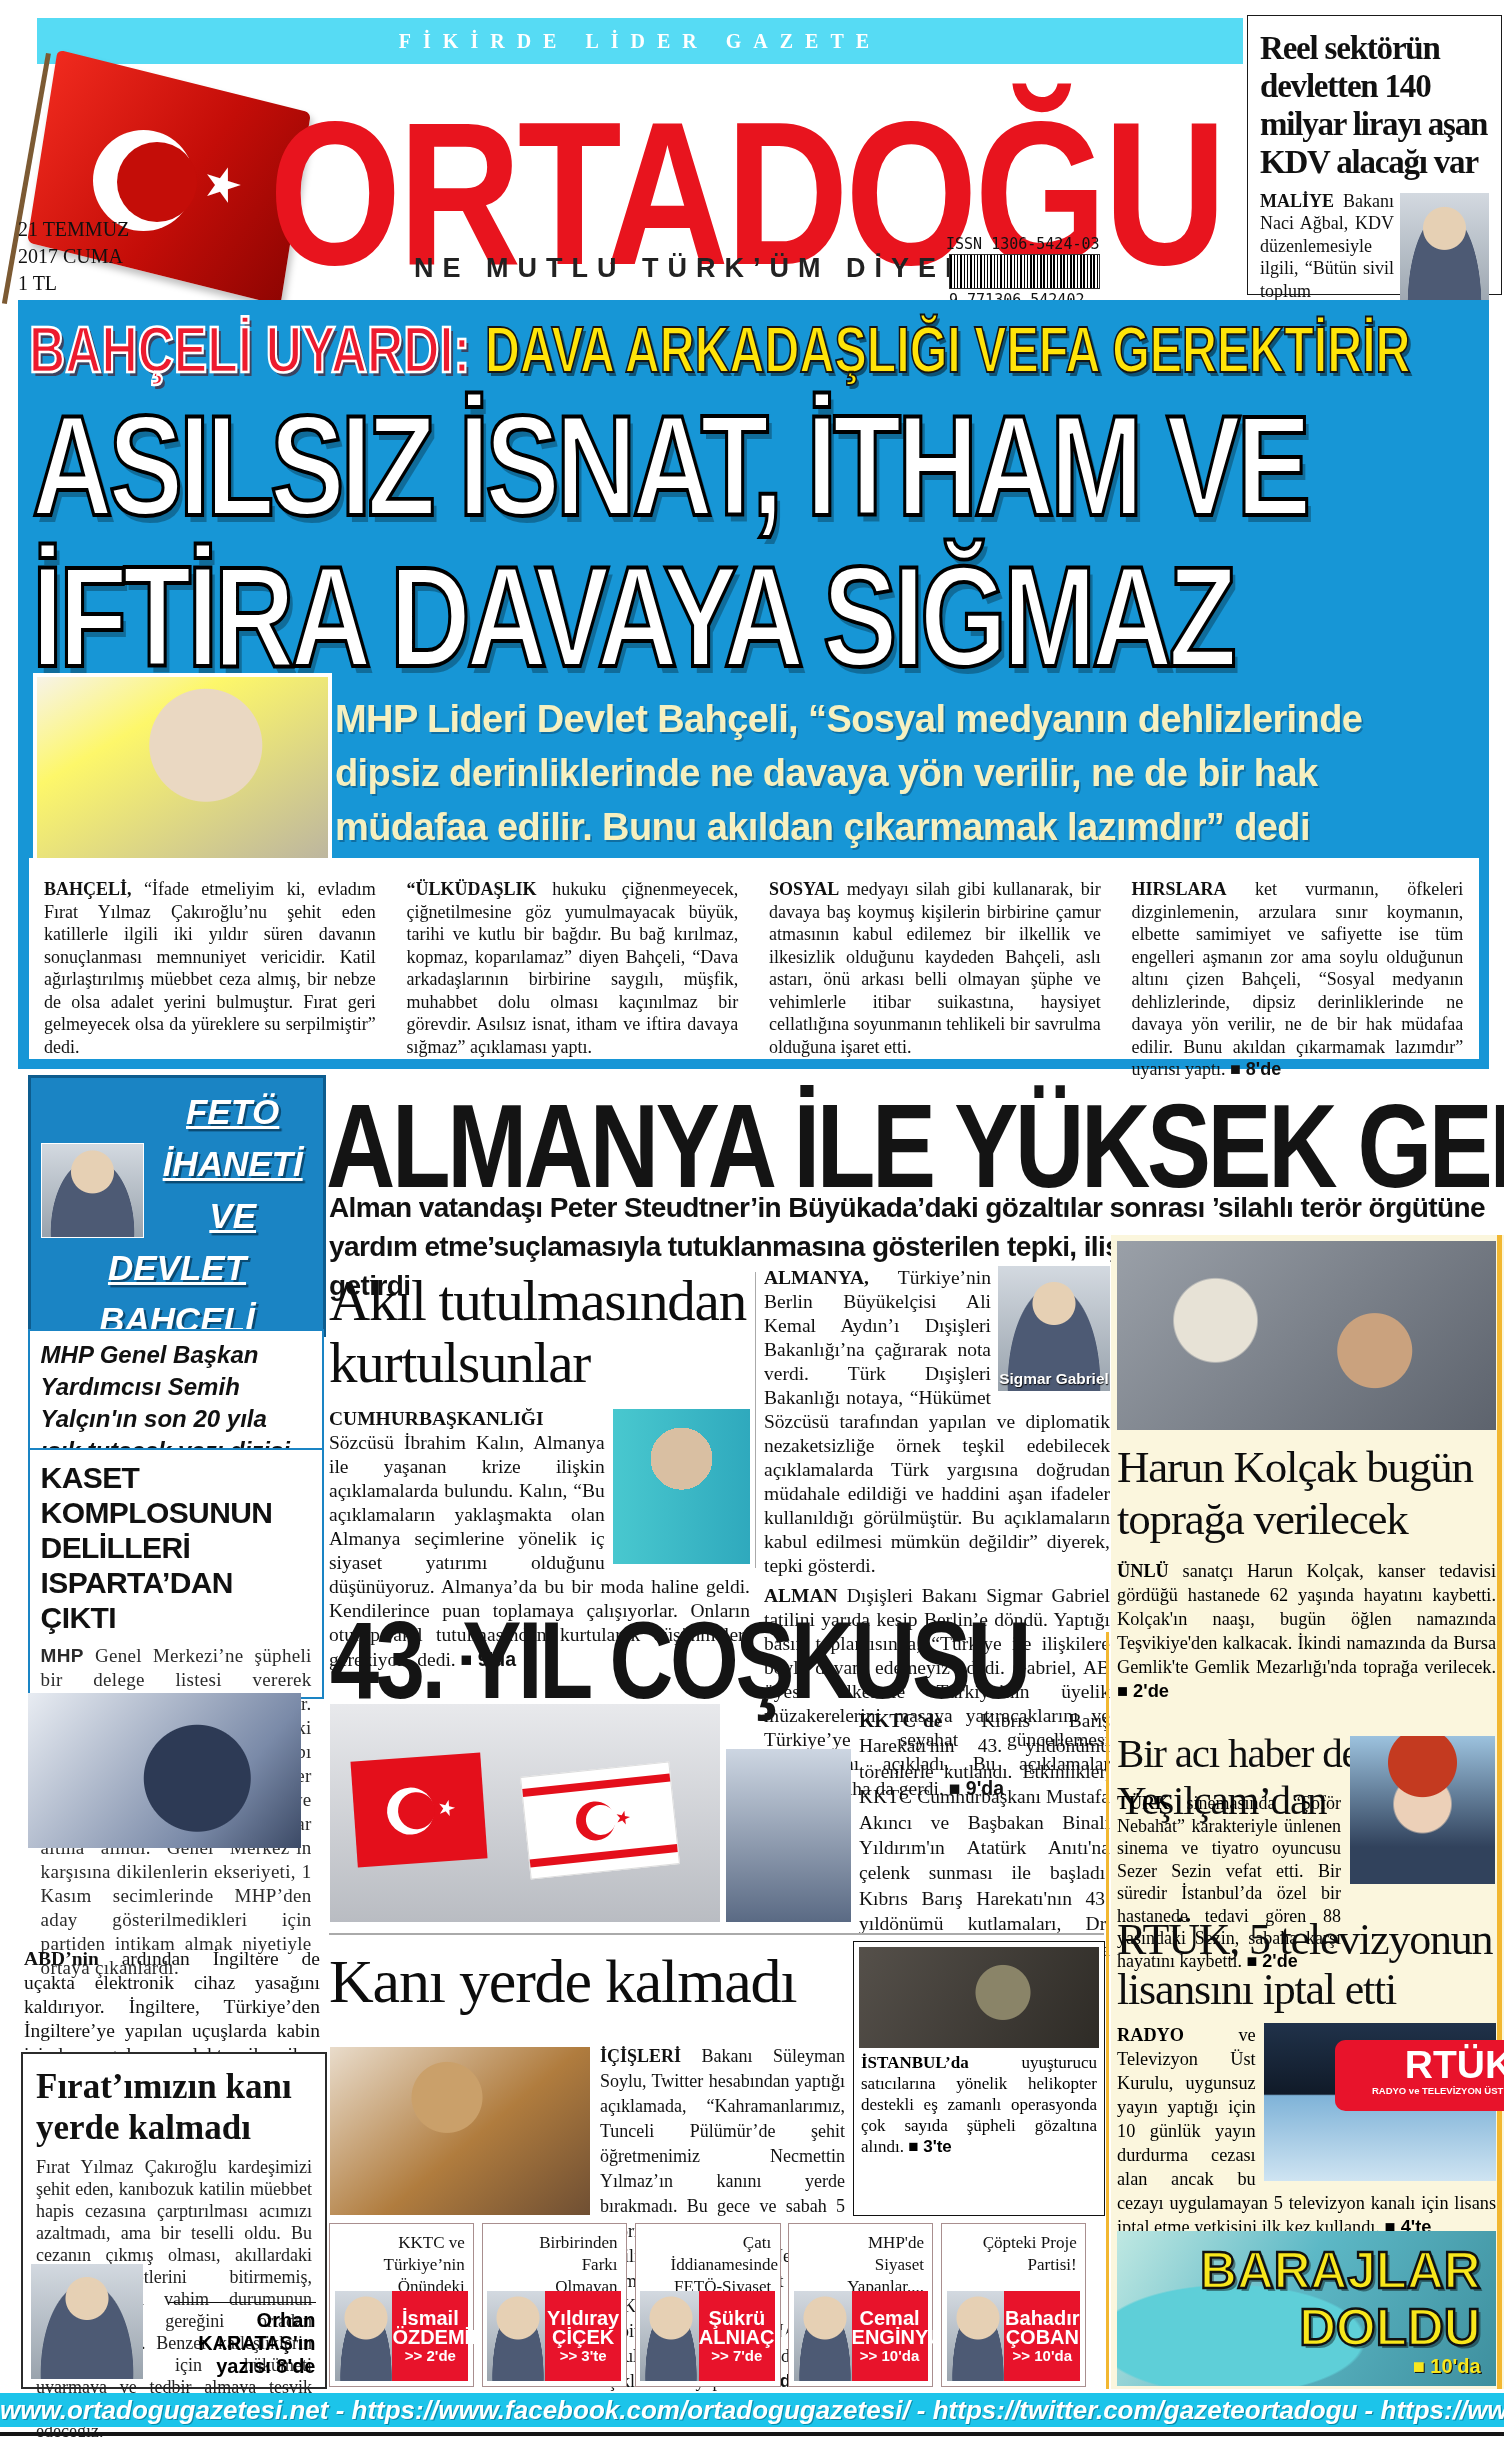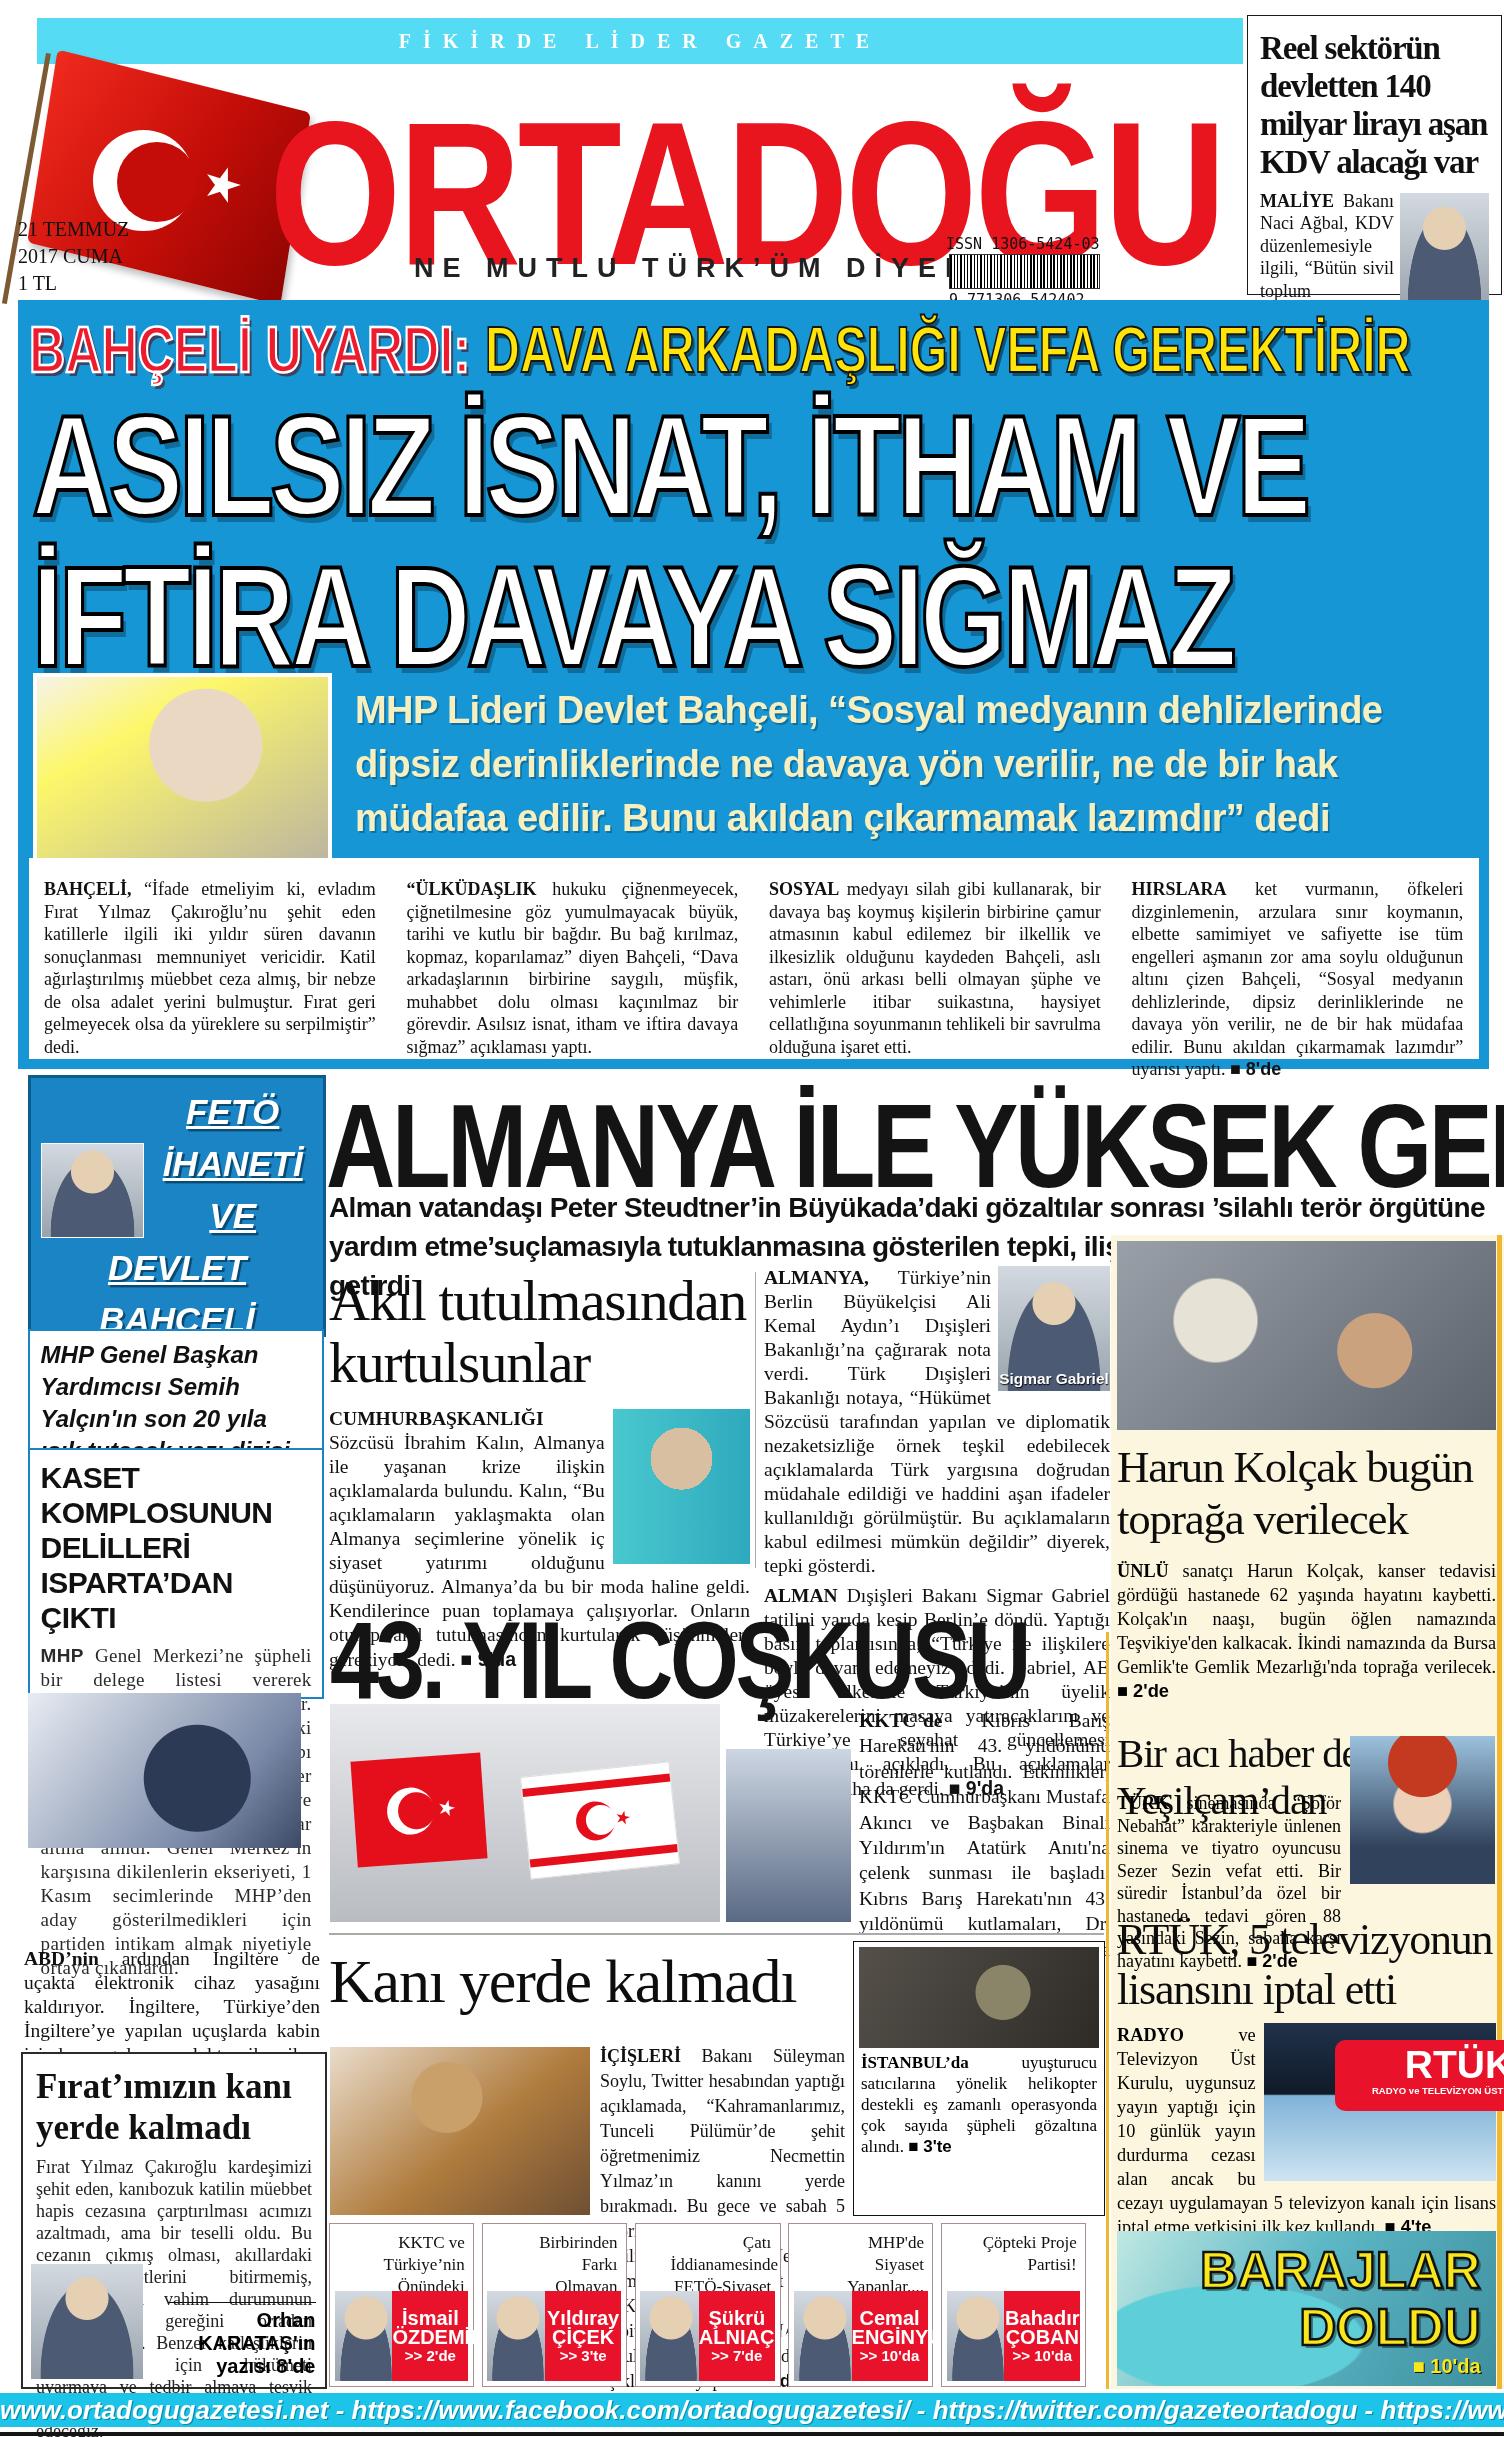--- a/index.html
+++ b/index.html
@@ -103,21 +103,21 @@
     </div>
   </div>
 
   <div class="abs bluepanel" style="left:18px;top:300px;width:1471px;height:769px;">
     <div class="abs kickred nowrap sans" style="left:10.6px;top:13px;">BAHÇELİ UYARDI:</div>
     <div class="abs kickyellow nowrap sans" style="left:467px;top:13px;">DAVA ARKADAŞLIĞI VEFA GEREKTİRİR</div>
     <div class="abs giant nowrap sans" style="left:14px;top:84px;">ASILSIZ İSNAT, İTHAM VE</div>
     <div class="abs giant nowrap sans" style="left:14px;top:235px;">İFTİRA DAVAYA SIĞMAZ</div>
 
     <div class="abs photo" style="left:15.4px;top:373px;width:291px;height:195px;border:4.7px solid #fff;background:radial-gradient(circle at 58% 35%,#ead8c2 0 56px,rgba(0,0,0,0) 57px),linear-gradient(150deg,#f7f3e8,#fdf76a 30%,#b9b2a2);"></div>
-    <div class="abs deck" style="left:317px;top:383px;width:1141px;margin-left:20px;">MHP Lideri Devlet Bahçeli, “Sosyal medyanın dehlizlerinde dipsiz derinliklerinde ne davaya yön verilir, ne de bir hak müdafaa edilir. Bunu akıldan çıkarmamak lazımdır” dedi</div>
+    <div class="abs deck" style="left:317px;top:392px;width:1141px;">MHP Lideri Devlet Bahçeli, “Sosyal medyanın dehlizlerinde dipsiz derinliklerinde ne davaya yön verilir, ne de bir hak müdafaa edilir. Bunu akıldan çıkarmamak lazımdır” dedi</div>
 
     <div class="abs colwrap" style="left:10.6px;top:558px;width:1450px;height:201px;">
       <div class="leadcol"><b class="lead">BAHÇELİ,</b> <span>“İfade etmeliyim ki, evladım Fırat Yılmaz Çakıroğlu’nu şehit eden katillerle ilgili iki yıldır süren davanın sonuçlanması memnuniyet vericidir. Katil ağırlaştırılmış müebbet ceza almış, bir nebze de olsa adalet yerini bulmuştur. Fırat geri gelmeyecek olsa da yüreklere su serpilmiştir” dedi.</span></div>
       <div class="leadcol"><b class="lead">“ÜLKÜDAŞLIK</b> <span>hukuku çiğnenmeyecek, çiğnetilmesine göz yumulmayacak büyük, tarihi ve kutlu bir bağdır. Bu bağ kırılmaz, kopmaz, koparılamaz” diyen Bahçeli, “Dava arkadaşlarının birbirine saygılı, müşfik, muhabbet dolu olması kaçınılmaz bir görevdir. Asılsız isnat, itham ve iftira davaya sığmaz” açıklaması yaptı.</span></div>
       <div class="leadcol"><b class="lead">SOSYAL</b> <span>medyayı silah gibi kullanarak, bir davaya baş koymuş kişilerin birbirine çamur atmasının kabul edilemez bir ilkellik ve ilkesizlik olduğunu kaydeden Bahçeli, aslı astarı, önü arkası belli olmayan şüphe ve vehimlerle itibar suikastına, haysiyet cellatlığına soyunmanın tehlikeli bir savrulma olduğuna işaret etti.</span></div>
       <div class="leadcol"><b class="lead">HIRSLARA</b> <span>ket vurmanın, öfkeleri dizginlemenin, arzulara sınır koymanın, elbette samimiyet ve safiyette ise tüm engelleri aşmanın zor ama soylu olduğunun altını çizen Bahçeli, “Sosyal medyanın dehlizlerinde, dipsiz derinliklerinde ne davaya yön verilir, ne de bir hak müdafaa edilir. Bunu akıldan çıkarmamak lazımdır” uyarısı yaptı.</span> <b class="ref">■ 8'de</b></div>
     </div>
   </div>
 
   <div class="abs fetobox" style="left:28px;top:1075px;width:273px;height:239px;">

